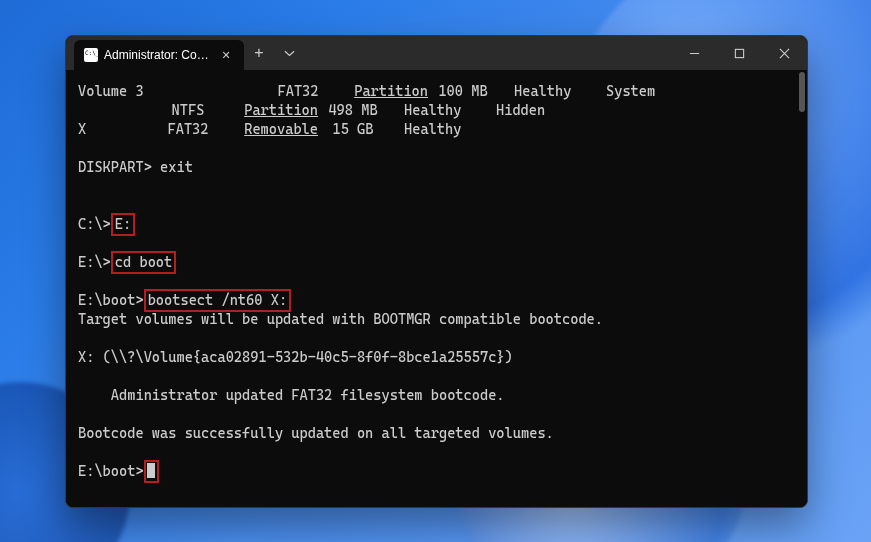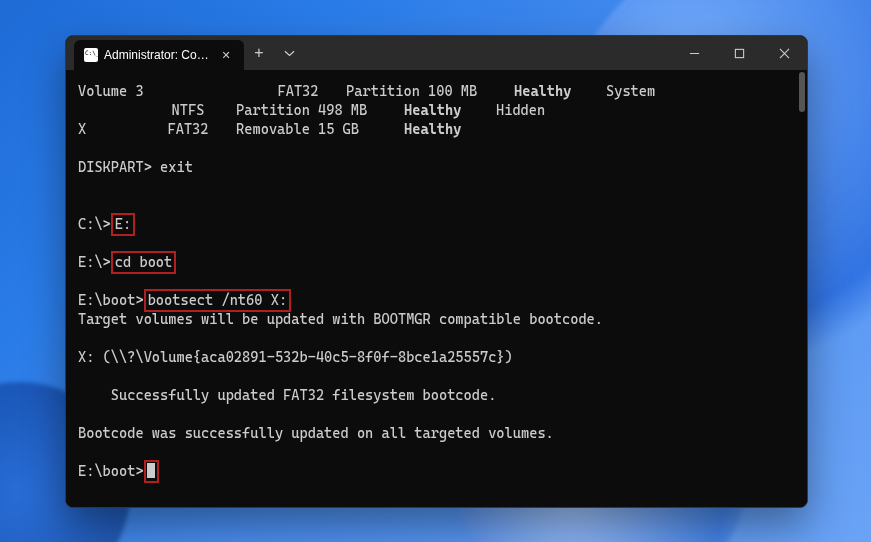--- a/index.html
+++ b/index.html
@@ -106,23 +106,23 @@
       line-height: 19px;
       color: #cccccc;
       overflow: hidden;
       position: relative;
     }
     .row { white-space: pre; display: flex; }
     .col { display: inline-block; }
     .c0 { width: 110px; }
     .c1 { width: 50px;  }
     .c2 { width: 90px; text-align:center; padding-left:30px; }
-    .c3 { width: 100px; text-align:center; padding-left:10px; }
-    .c4 { width: 80px;  text-align:left; padding-right:10px; }
-    .c5 { width: 80px;  padding-left:6px;font-weight:bold; }
+    .c3 { width: 100px; text-align:right; padding-left:10px;text-decoration:underline; }
+    .c4 { width: 80px;  text-align:center; padding-right:10px; }
+    .c5 { width: 80px;  padding-left:6px; }
     .c6 { width: 70px;  padding-left:18px; }
     .blank { height: 19px; }
     .hl {
       display: inline-block;
       border: 2px solid #b02020;
       padding: 0 2px;
       margin: -2px 0;
       line-height: 18px;
     }
     .caret {
@@ -231,21 +231,21 @@
 
     <div class="row"><span>E:\boot&gt;</span><span class="hl">bootsect /nt60 X:</span></div>
     <div class="row">Target volumes will be updated with BOOTMGR compatible bootcode.</div>
 
     <div class="blank"></div>
 
     <div class="row">X: (\\?\Volume{aca02891-532b-40c5-8f0f-8bce1a25557c})</div>
 
     <div class="blank"></div>
 
-    <div class="row">    Successfully updated FAT32 filesystem bootcode.</div>
+    <div class="row">    Administrator updated FAT32 filesystem bootcode.</div>
 
     <div class="blank"></div>
 
     <div class="row">Bootcode was successfully updated on all targeted volumes.</div>
 
     <div class="blank"></div>
 
     <div class="row"><span>E:\boot&gt;</span><span class="hl"><span class="caret"></span></span></div>
 
     <div class="scrollbar">

